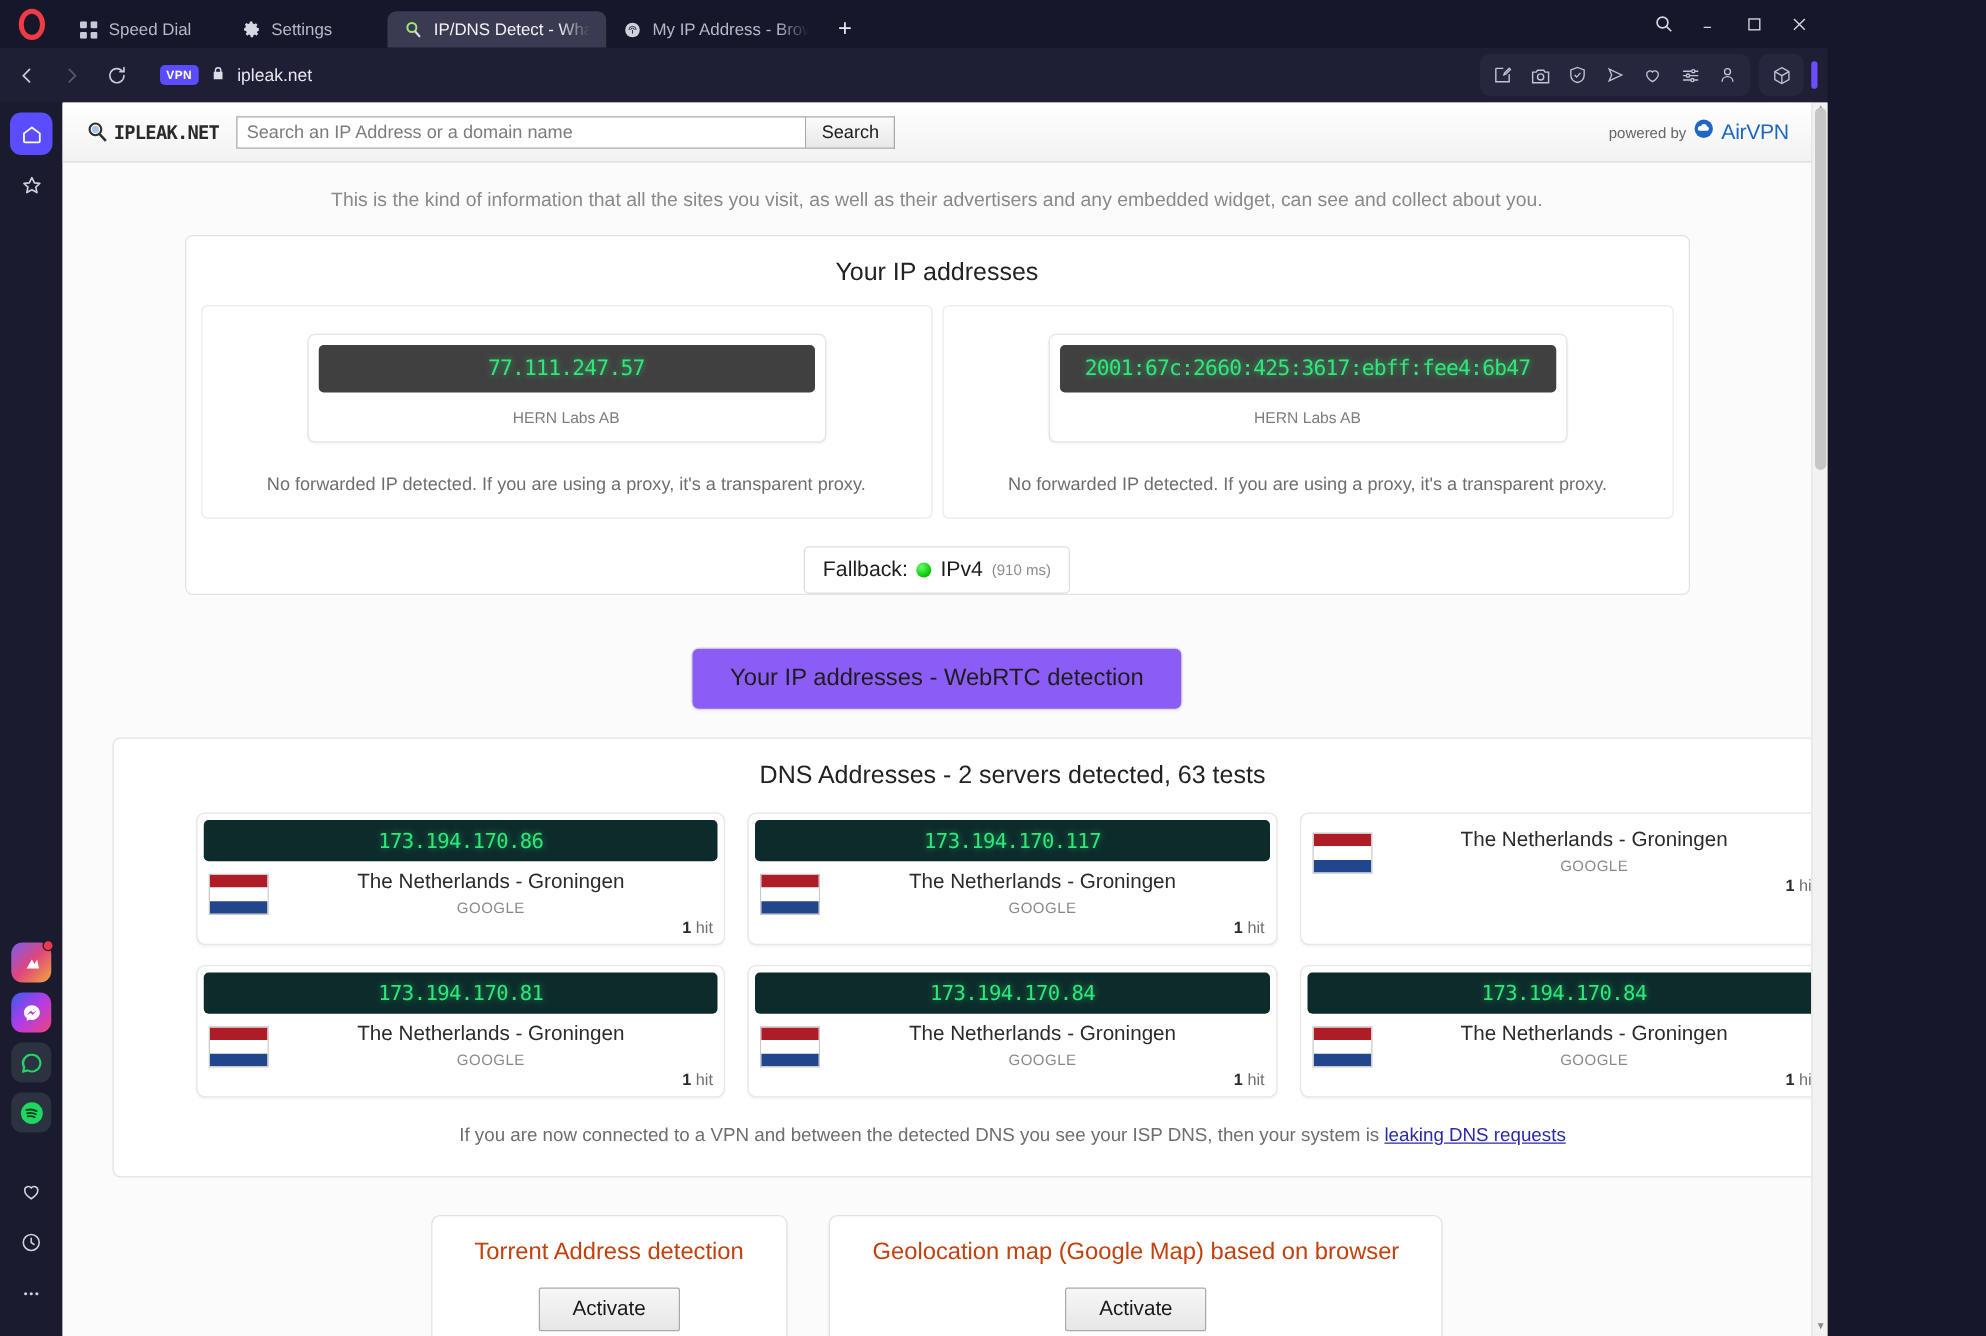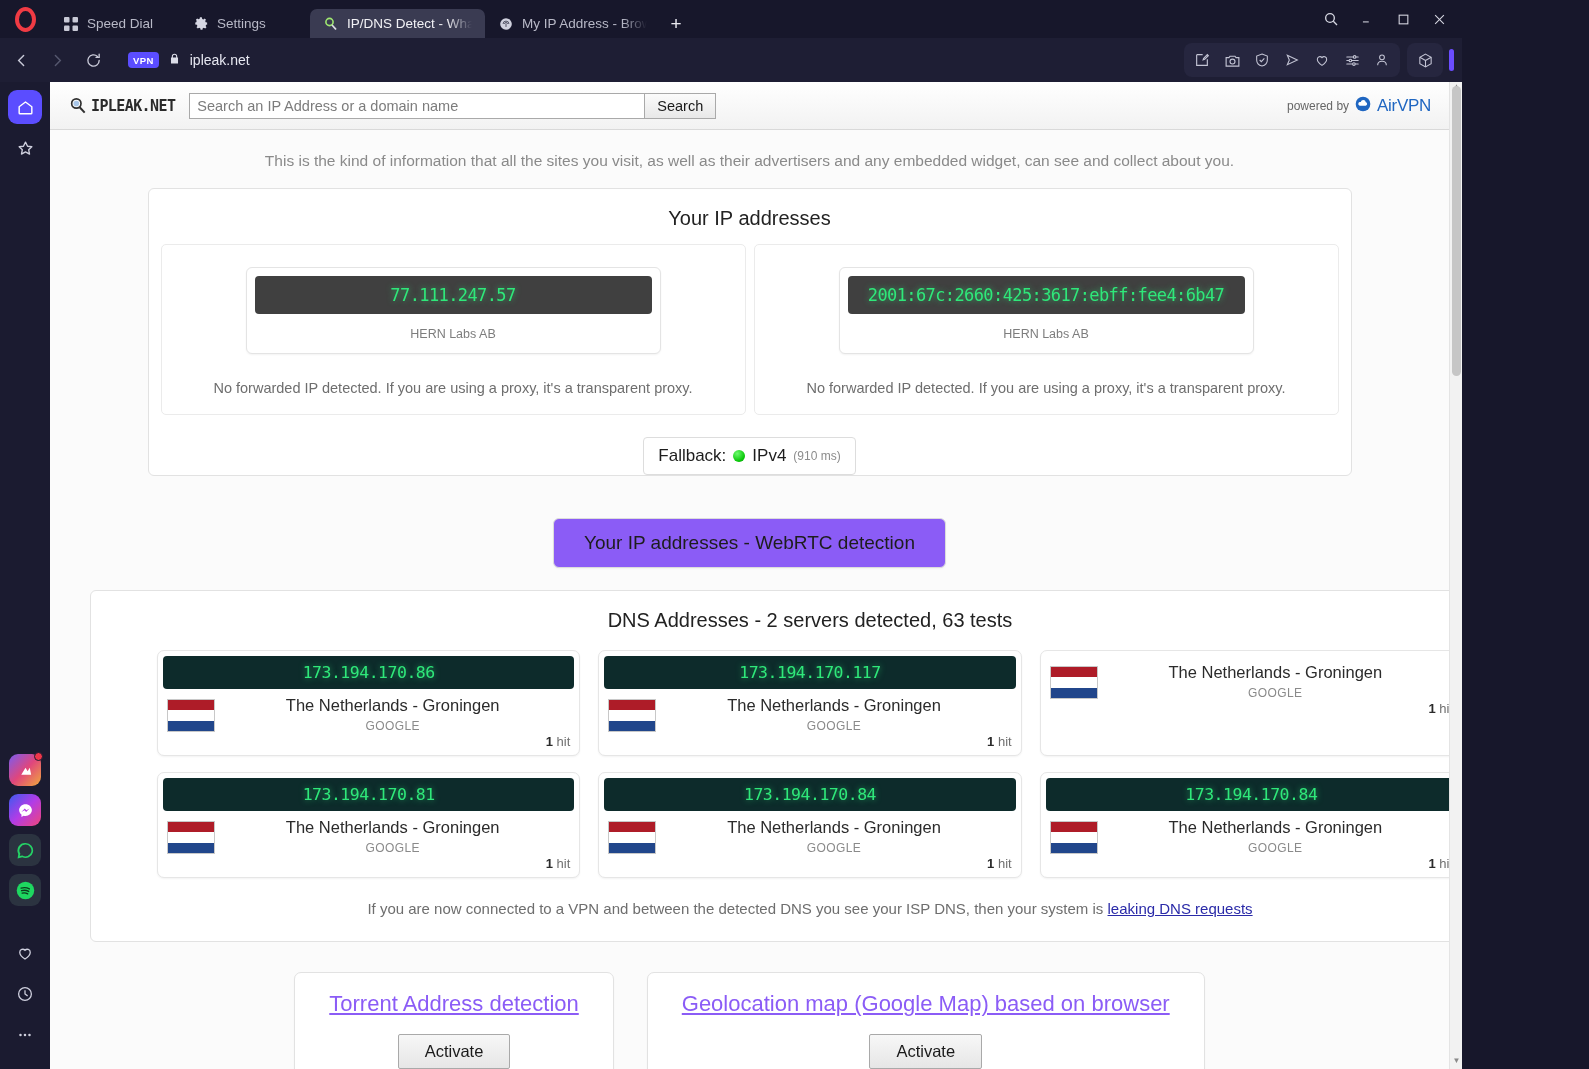--- a/index.html
+++ b/index.html
@@ -207,21 +207,21 @@
 
   .dns-foot { text-align: center; font-size: 15px; color: #6e6e6e; padding: 16px 0 18px; }
   .dns-foot a { color: #2a2aa8; }
 
   .bottom-row { display: flex; justify-content: center; gap: 33px; padding: 30px 0 22px; }
   .bottom-panel {
     border: 1px solid #e2e2e2; border-radius: 7px; background: #fff;
     padding: 18px 34px 22px; text-align: center;
     box-shadow: 0 1px 2px rgba(0,0,0,.04);
   }
-  .bp-title { font-size: 22px; color: #8b5cf6; text-decoration: underline; }
+  .bp-title { font-size: 19px; color: #c2410c; }
   .activate-btn {
     margin-top: 17px; padding: 7px 26px; font-size: 16.5px; color: #1a1a1a;
     border: 1px solid #a9a9a9; background: linear-gradient(#f7f7f7, #e6e6e6);
     border-radius: 2px; cursor: pointer; font-family: "Liberation Sans", sans-serif;
   }
 
   
   .scrollbar { width: 13px; background: #f2f2f2; position: relative; flex: 0 0 13px; border-left: 1px solid #e4e4e4; }
   .scroll-thumb { position: absolute; top: 4px; left: 2px; width: 9px; height: 290px; background: #c6c6c6; border-radius: 5px; }
   .scroll-arrow { position: absolute; left: 0; width: 13px; height: 13px; color: #8a8a8a; font-size: 8px; text-align: center; }

